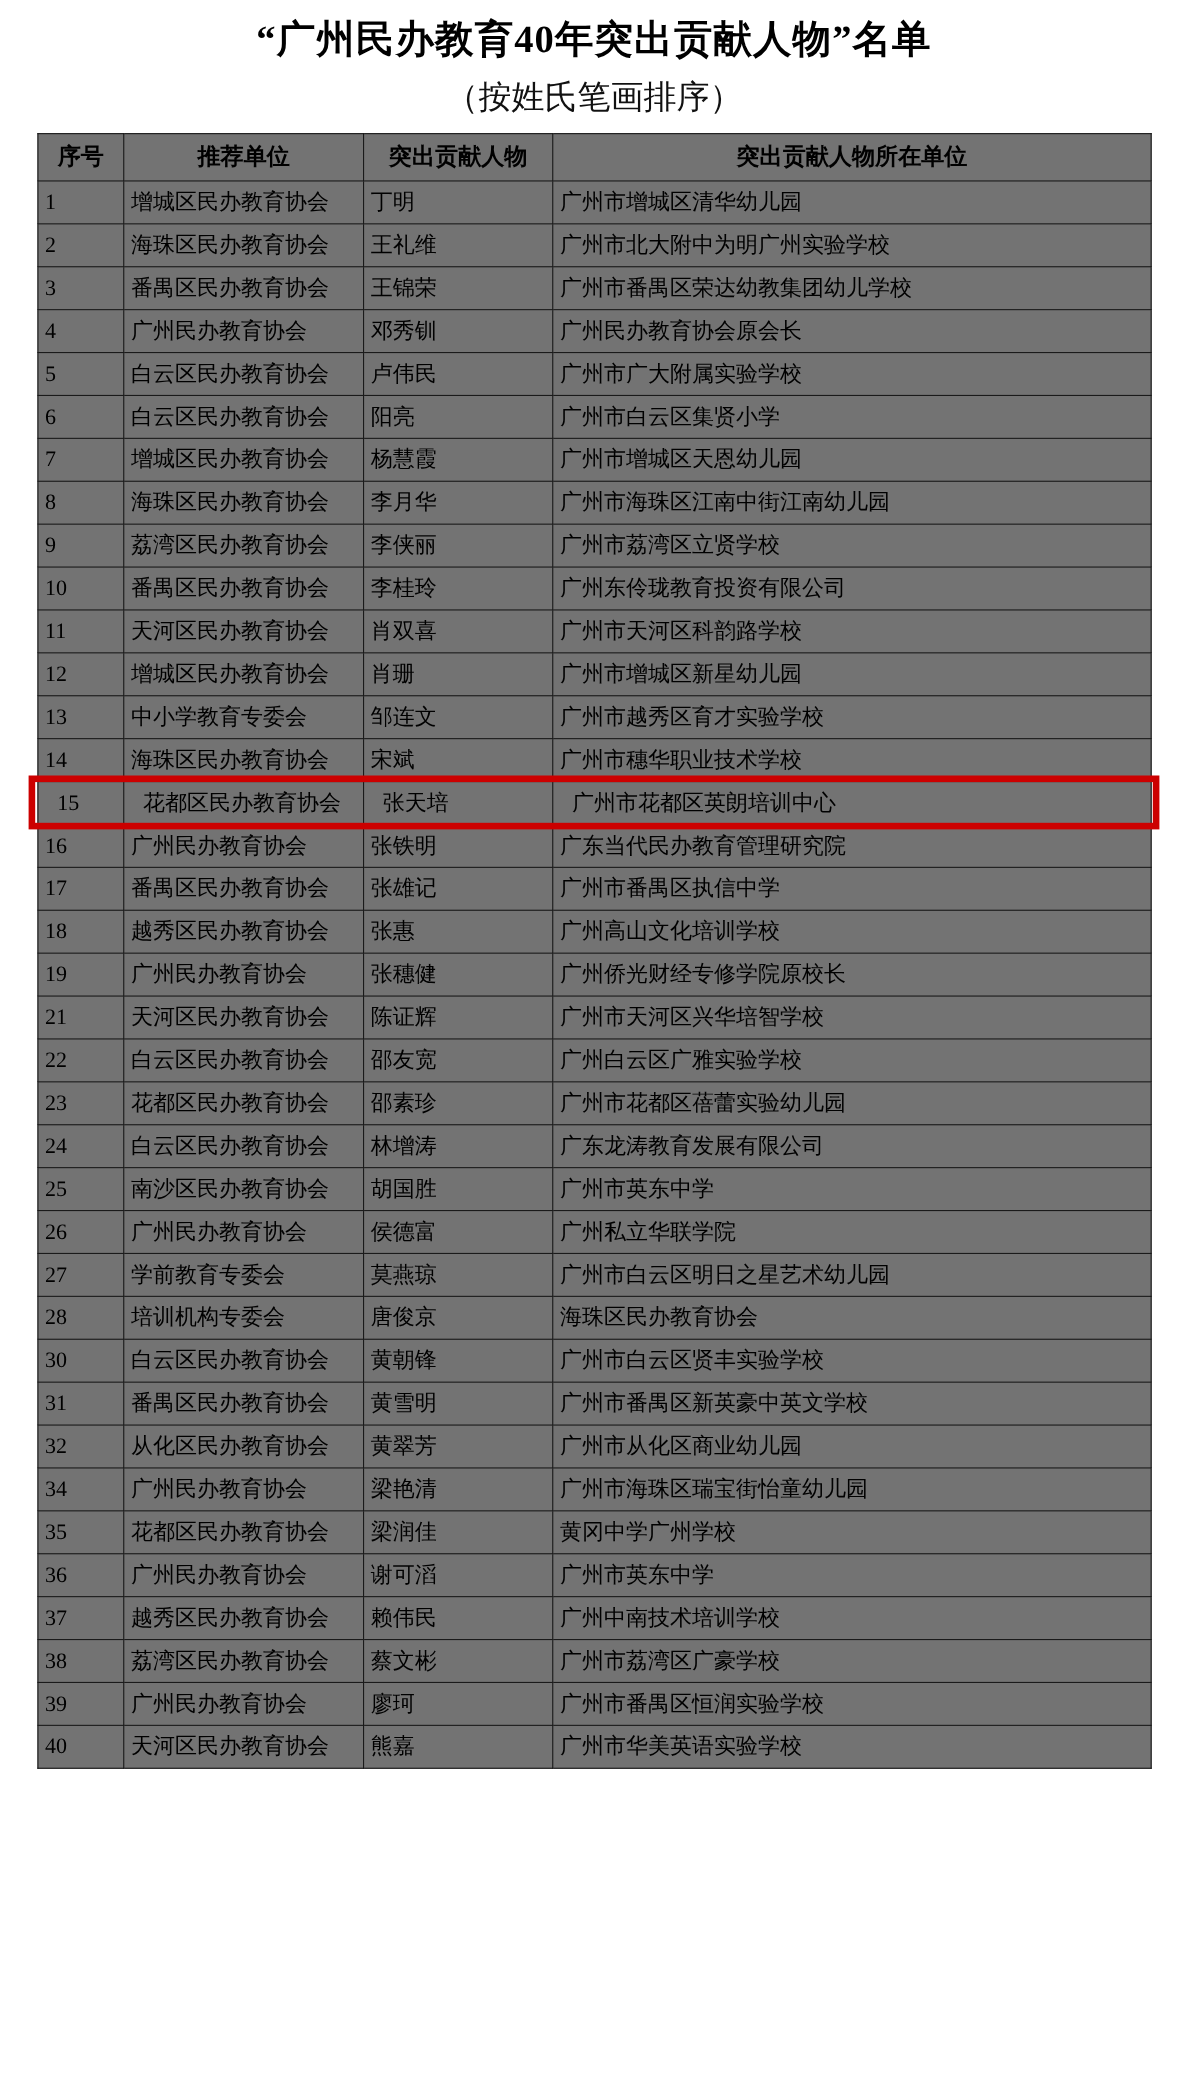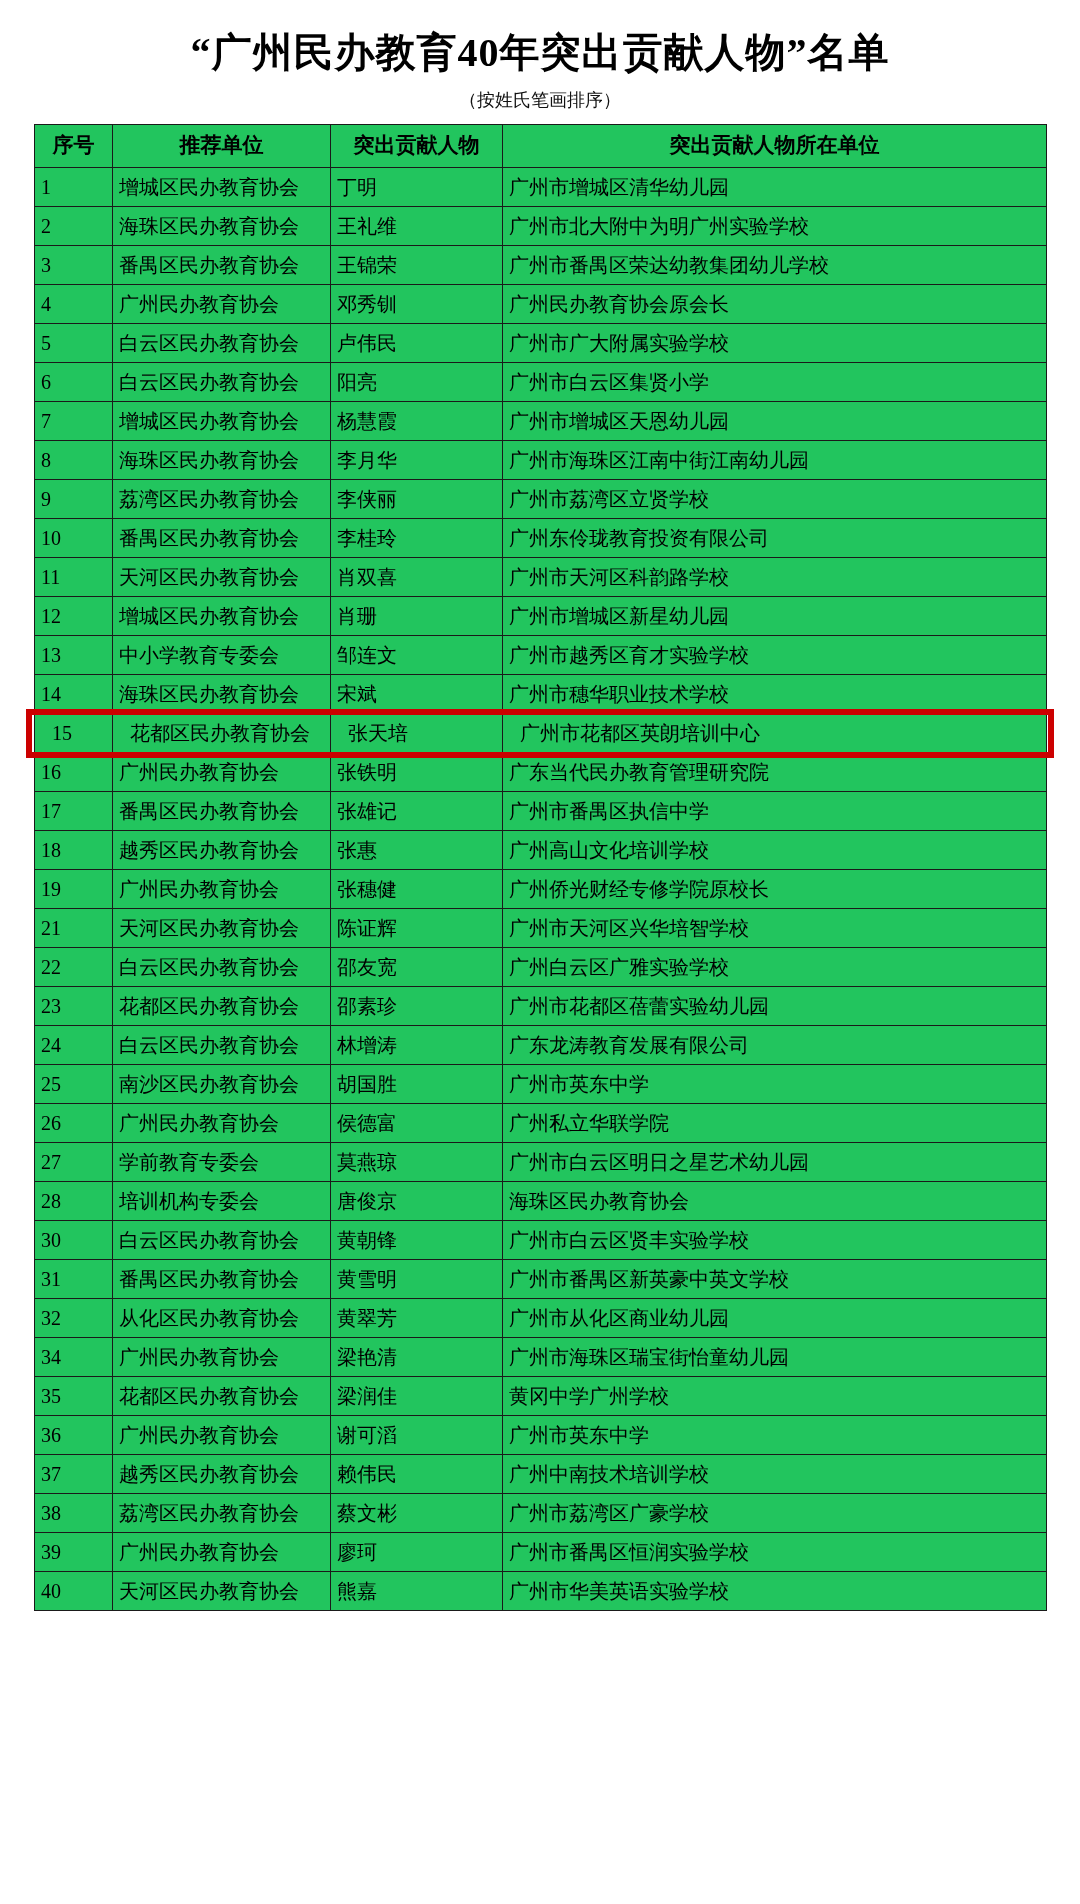--- a/index.html
+++ b/index.html
@@ -16,42 +16,42 @@
   .page {
     position: relative;
     width: 1080px;
     padding: 0;
     box-sizing: border-box;
   }
   .title {
     text-align: center;
     font-family: "Liberation Serif", serif;
     font-weight: bold;
-    font-size: 40px;
+    font-size: 35px;
     letter-spacing: 1px;
-    padding-top: 28px;
+    padding-top: 14px;
     line-height: 1.25;
   }
   .subtitle {
     text-align: center;
     font-family: "Liberation Serif", serif;
-    font-size: 18px;
+    font-size: 30px;
     padding-top: 10px;
     padding-bottom: 12px;
     color: #111;
   }
   .table-wrap {
     padding: 0 34px 18px 34px;
     position: relative;
   }
   table.list {
     border-collapse: collapse;
     width: 1012px;
     table-layout: fixed;
-    background: #22c55e;
+    background: #737373;
   }
   table.list th, table.list td {
     border: 1px solid #1a1a1a;
     font-size: 20px;
     line-height: 1.2;
     height: 34px;
     padding: 2px 6px;
     vertical-align: middle;
     font-family: "Liberation Serif", serif;
   }

